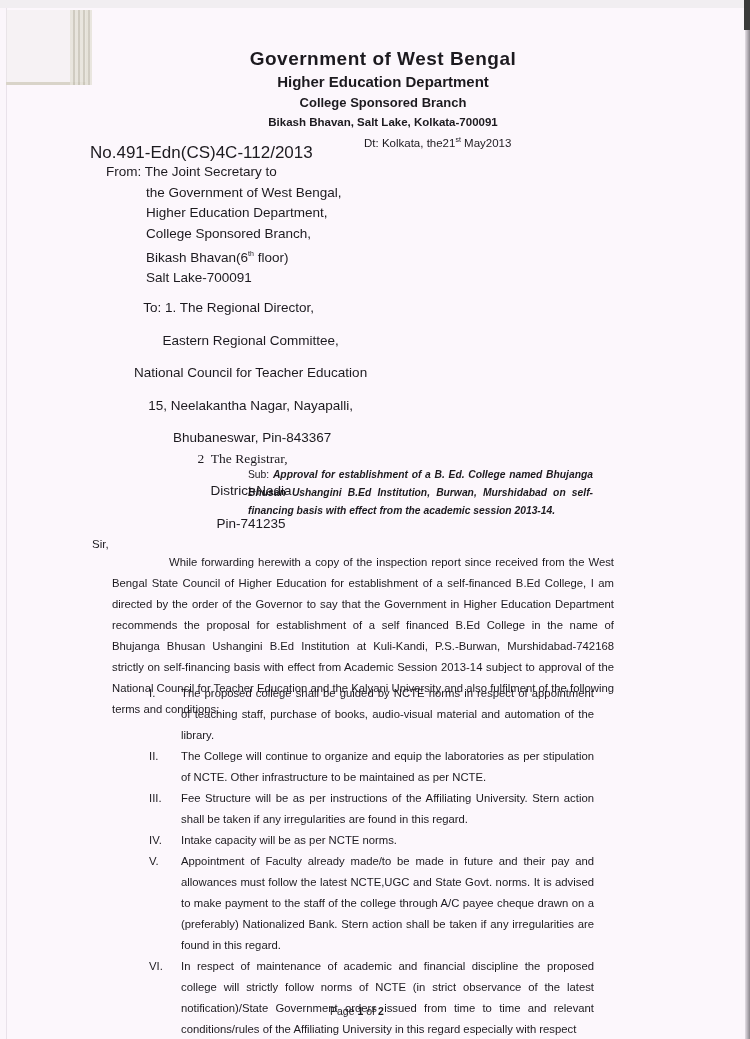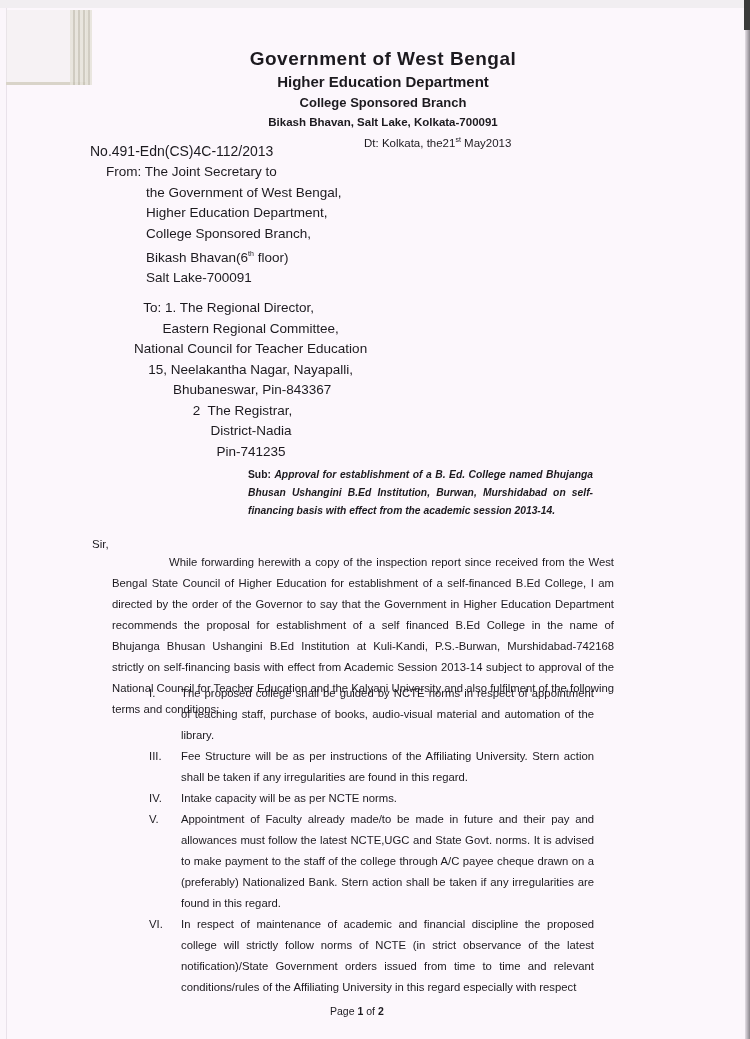--- a/index.html
+++ b/index.html
@@ -34,29 +34,29 @@
     position: absolute; left: 6px; top: 10px; width: 80px; height: 72px;
     border-bottom: 3px solid #d9d4c9; border-right: 2px solid #e2ded4;
     background: rgba(235,232,228,.35);
   }
   .header { position: absolute; left: 0; width: 750px; text-align: center; font-weight: bold; }
   .h1 { top: 48px; font-size: 19px; letter-spacing: .5px; left: 8px; }
   .h2 { top: 73px; font-size: 15px; left: 8px; }
   .h3 { top: 95px; font-size: 13px; left: 8px; }
   .h4 { top: 116px; font-size: 11.5px; left: 8px; }
   .abs { position: absolute; white-space: nowrap; }
-  .memo-no { left: 90px; top: 143px; font-size: 14px; }
+  .memo-no { left: 90px; top: 143px; font-size: 17px; }
   .date { left: 364px; top: 136px; font-size: 11.5px; }
   sup { font-size: 7px; }
   .addr { font-size: 13.5px; line-height: 20.5px; }
   .from-block { left: 106px; top: 162px; }
   .to-block { left: 90px; top: 298px; text-align: center; }
   .indent { padding-left: 40px; }
-  .indent2 { padding-left: 44px; }
-  .indent-num { padding-left: 28px; }
+  .indent2 { padding-left: 44px; margin-top: 12px; }
+  .indent-num { padding-left: 28px; font-family: Liberation Serif, serif; }
   .sub {
     position: absolute; left: 248px; top: 466px; width: 345px;
     font-size: 10.3px; line-height: 18px; font-weight: bold;
     white-space: normal; text-align: justify;
   }
   .sub em { font-style: italic; }
   .salutation { left: 92px; top: 538px; font-size: 11.5px; }
   .body-para {
     position: absolute; left: 92px; top: 552px; width: 502px;
     font-size: 11.3px; line-height: 21px; text-align: justify;
@@ -101,30 +101,34 @@
   <div><span>To:</span> <span>1.</span> <span>The Regional Director,</span></div>
   <div class="indent2">Eastern Regional Committee,</div>
   <div class="indent2">National Council for Teacher Education</div>
   <div class="indent2">15, Neelakantha Nagar, Nayapalli,</div>
   <div class="indent2" style="padding-left:47px">Bhubaneswar, Pin-843367</div>
   <div class="indent-num"><span>2</span>&nbsp; <span>The Registrar,</span></div>
   <div class="indent2" style="padding-left:45px">District-Nadia</div>
   <div class="indent2" style="padding-left:45px">Pin-741235</div>
 </div>
 
-<div class="sub"><span style="font-weight:bold">Sub:</span> <em>Approval for establishment of a B. Ed. College named Bhujanga Bhusan Ushangini B.Ed Institution, Burwan, Murshidabad on self-financing basis with effect from the academic session 2013-14.</em></div>
+<div class="sub"><span style="font-weight:normal">Sub:</span> <em>Approval for establishment of a B. Ed. College named Bhujanga Bhusan Ushangini B.Ed Institution, Burwan, Murshidabad on self-financing basis with effect from the academic session 2013-14.</em></div>
 
 <div class="abs salutation">Sir,</div>
 
 <div class="body-para">While forwarding herewith a copy of the inspection report since received from the West Bengal State Council of Higher Education for establishment of a self-financed B.Ed College, I am directed by the order of the Governor to say that the Government in Higher Education Department recommends the proposal for establishment of a self financed B.Ed College in the name of Bhujanga Bhusan Ushangini B.Ed Institution at Kuli-Kandi, P.S.-Burwan, Murshidabad-742168 strictly on self-financing basis with effect from Academic Session 2013-14 subject to approval of the National Council for Teacher Education and the Kalyani University  and also fulfilment of the following terms and conditions:</div>
 
 <div class="conditions">
   <div class="cond">
       <span class="cond-num">I.</span>
       <span class="cond-text">The proposed college shall be guided by NCTE norms in respect of appointment of teaching staff, purchase of books, audio-visual material and automation of the library.</span>
+    </div>
+  <div class="cond">
+      <span class="cond-num">II.</span>
+      <span class="cond-text">The College will continue to organize and equip the laboratories as per stipulation of NCTE. Other infrastructure to be maintained as per NCTE.</span>
     </div>
   <div class="cond">
       <span class="cond-num">III.</span>
       <span class="cond-text">Fee Structure will be as per instructions of the Affiliating University. Stern action shall be taken if any irregularities are found in this regard.</span>
     </div>
   <div class="cond">
       <span class="cond-num">IV.</span>
       <span class="cond-text">Intake capacity will be as per NCTE norms.</span>
     </div>
   <div class="cond">

